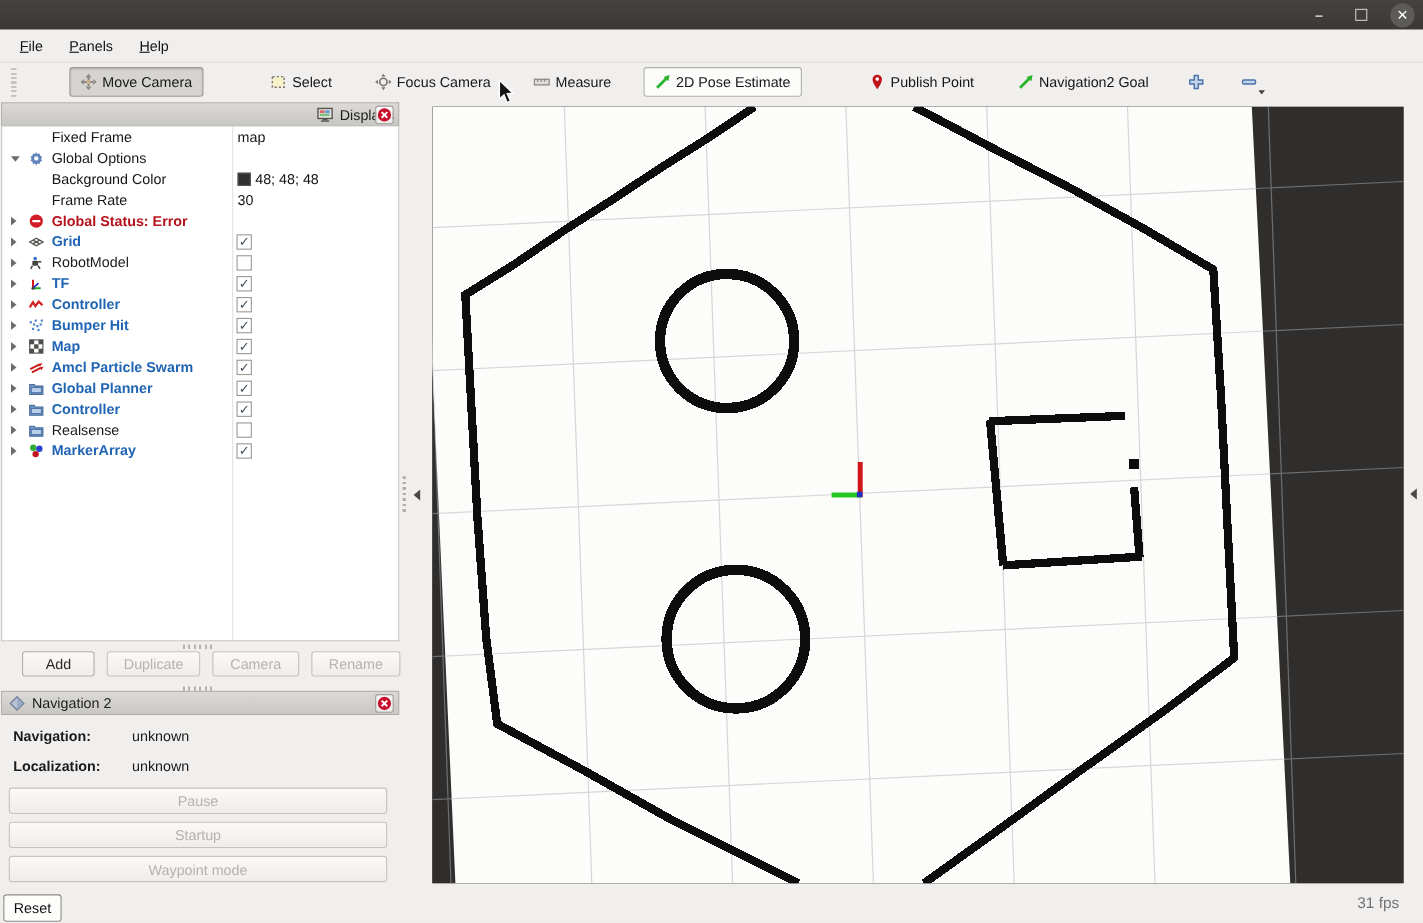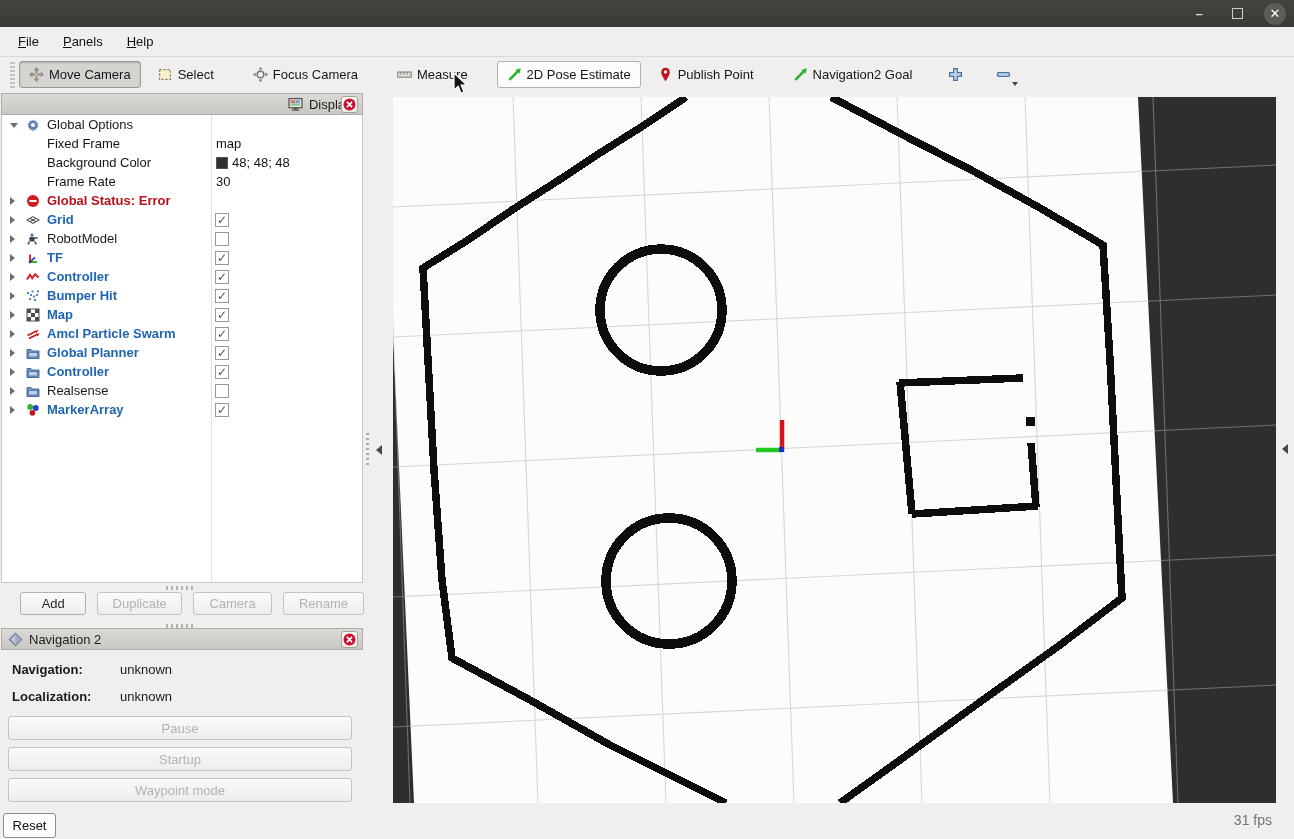--- a/index.html
+++ b/index.html
@@ -23,21 +23,21 @@
   .menubar { position:absolute; left:0; top:27px; width:1294px; height:30px;
     background:#f1efee; border-bottom:1px solid #dbd9d6; display:flex; align-items:center; padding-left:8px; gap:4px; }
   .menu-item { padding:3px 10px; color:#111; }
   .menu-item u { text-decoration:underline; }
   
   .toolbar { position:absolute; left:0; top:57px; width:1294px; height:35px;
     background:#f1efee; display:flex; align-items:center; padding-left:10px; }
   .tool-grip { width:5px; height:26px; margin-right:4px;
     background:repeating-linear-gradient(#b9b7b4 0 2px, transparent 2px 4px); opacity:.8; }
   .toolbtn { display:flex; align-items:center; gap:5px; padding:5px 9px; margin-right:7px;
-    border:1px solid transparent; border-radius:3px; white-space:nowrap; color:#161616; }
+    border:1px solid transparent; border-radius:3px; white-space:nowrap; color:#161616;margin-left:44px; }
   .toolbtn .ticon { width:15px; height:15px; display:flex; }
   .toolbtn.pressed { background:#d6d4d1; border-color:#9d9b98; box-shadow:inset 0 1px 2px rgba(0,0,0,.18); }
   .toolbtn.hover { background:#fcfcfb; border-color:#b2b0ad; }
   .toolbtn.gap { margin-left:12px;text-align:center; }
   .tool-small { position:relative; padding:5px 6px; }
   .caret { position:absolute; right:-1px; bottom:1px; width:0; height:0;
     border-left:3.5px solid transparent; border-right:3.5px solid transparent; border-top:4px solid #454341; }
   
   .panel-header { position:absolute; left:1px; width:362px; height:22px;
     background:linear-gradient(#dcdad7,#c9c7c4); border:1px solid #aeaca9;
@@ -206,34 +206,34 @@
   <span class="panel-close" id="displays-close">
       <svg width="100%" height="100%" viewBox="0 0 14 14">
         <circle cx="7" cy="7" r="5.6" fill="#c8102e"></circle>
         <path d="M4.6 4.6 9.4 9.4M9.4 4.6 4.6 9.4" stroke="#fff" stroke-width="1.6"></path>
       </svg>
     </span>
 </div>
 <div class="tree" id="displays-tree">
   <div class="vdiv"></div>
 <div class="tree-row">
-      <span class="tr-arrow arrow-down" style="top: 8px;"></span>
-      <span class="tr-icon">
-        <svg width="100%" height="100%" viewBox="0 0 14 14">
-          <path d="M7 1.2l1 1.8 2-.5.5 2 1.8 1-1 1.8 1 1.8-1.8 1-.5 2-2-.5-1 1.8-1-1.8-2 .5-.5-2-1.8-1 1-1.8-1-1.8 1.8-1 .5-2 2 .5z" fill="#5f83b8"></path>
-          <circle cx="7" cy="7" r="2" fill="#fff"></circle>
-        </svg>
-      </span>
-      <span class="tr-label">Global Options</span>
-    </div>
-    <div class="tree-row">
       <span class="tr-label prop">Fixed Frame</span>
       <span class="tr-value">
         <span>map</span>
       </span>
+    </div>
+    <div class="tree-row">
+      <span class="tr-arrow arrow-down" style="top: 8px;"></span>
+      <span class="tr-icon">
+        <svg width="100%" height="100%" viewBox="0 0 14 14">
+          <path d="M7 1.2l1 1.8 2-.5.5 2 1.8 1-1 1.8 1 1.8-1.8 1-.5 2-2-.5-1 1.8-1-1.8-2 .5-.5-2-1.8-1 1-1.8-1-1.8 1.8-1 .5-2 2 .5z" fill="#5f83b8"></path>
+          <circle cx="7" cy="7" r="2" fill="#fff"></circle>
+        </svg>
+      </span>
+      <span class="tr-label">Global Options</span>
     </div>
     <div class="tree-row">
       <span class="tr-label prop">Background Color</span>
       <span class="tr-value">
         <span class="swatch" style="background: rgb(48, 48, 48);"></span>
         <span>48; 48; 48</span>
       </span>
     </div>
     <div class="tree-row">
       <span class="tr-label prop">Frame Rate</span>

